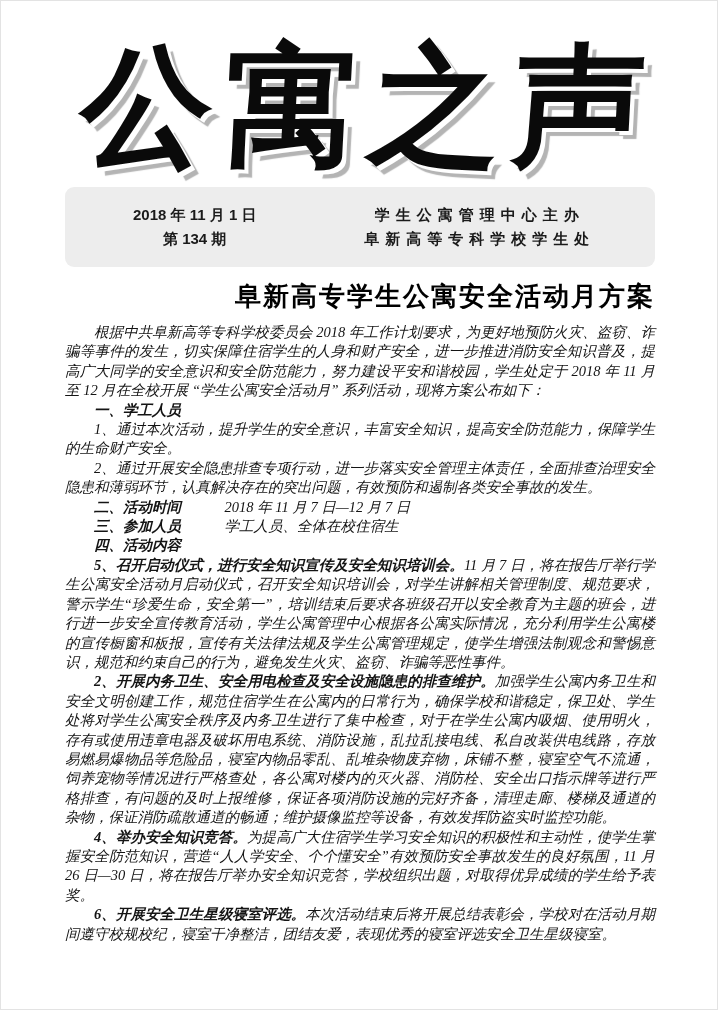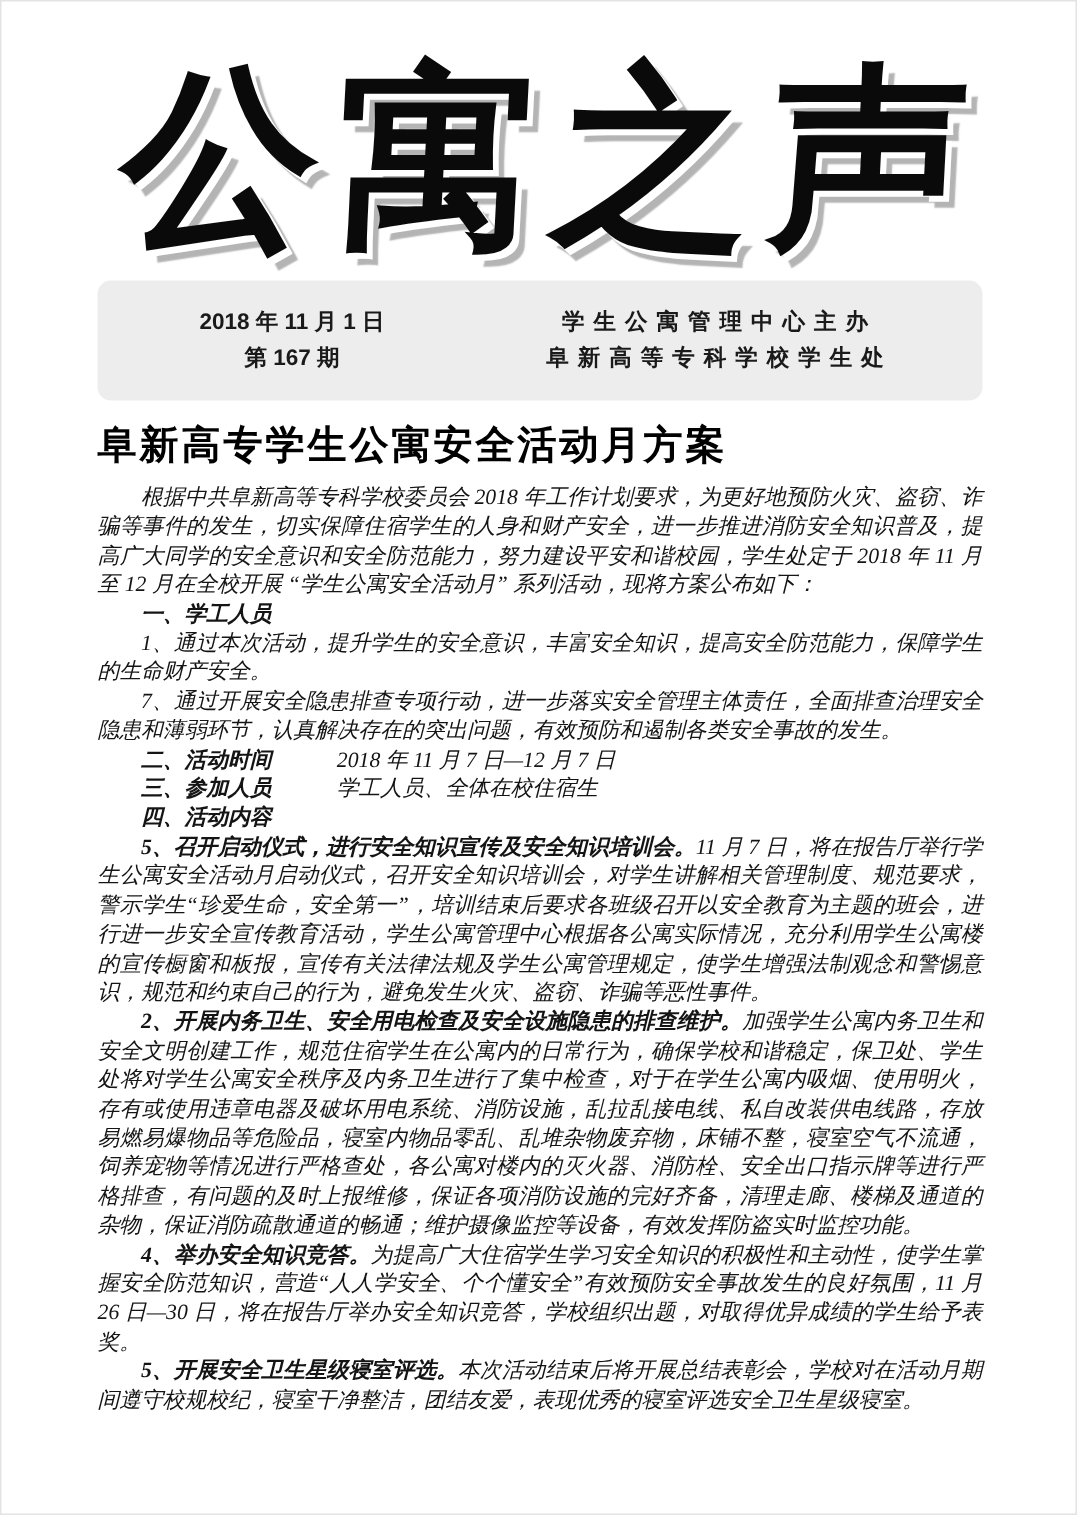--- a/index.html
+++ b/index.html
@@ -51,21 +51,21 @@
     font-weight: bold;
     font-size: 15px;
     line-height: 24px;
     color: #1a1a1a;
   }
   .info-left  { width: 42%; text-align: center; }
   .info-right { width: 58%; text-align: center; letter-spacing: 6px; }
 
   
   .article-title {
-    text-align: left;
+    text-align: right;
     font-family: "Liberation Sans", "DejaVu Sans", sans-serif;
     font-weight: 900;
     font-size: 26px;
     letter-spacing: 2px;
     color: #000;
     margin: 12px 0 9px 0;
   }
 
   
   .article-body {
@@ -88,37 +88,37 @@
   <div class="masthead">
       <span class="char">公</span>
       <span class="char">寓</span>
       <span class="char">之</span>
       <span class="char">声</span>
     </div>
 
   <div class="info-box">
     <div class="info-left">
       <div>2018 年 11 月 1 日</div>
-      <div>第 167 期</div>
+      <div>第 134 期</div>
     </div>
     <div class="info-right">
       <div>学生公寓管理中心主办</div>
       <div>阜新高等专科学校学生处</div>
     </div>
   </div>
 
   <div class="article-title">阜新高专学生公寓安全活动月方案</div>
 
   <div class="article-body">
       <p>根据中共阜新高等专科学校委员会 2018 年工作计划要求，为更好地预防火灾、盗窃、诈骗等事件的发生，切实保障住宿学生的人身和财产安全，进一步推进消防安全知识普及，提高广大同学的安全意识和安全防范能力，努力建设平安和谐校园，学生处定于 2018 年 11 月至 12 月在全校开展 “学生公寓安全活动月” 系列活动，现将方案公布如下：</p>
       <p class="heading">一、学工人员</p>
       <p>1、通过本次活动，提升学生的安全意识，丰富安全知识，提高安全防范能力，保障学生的生命财产安全。</p>
-      <p>7、通过开展安全隐患排查专项行动，进一步落实安全管理主体责任，全面排查治理安全隐患和薄弱环节，认真解决存在的突出问题，有效预防和遏制各类安全事故的发生。</p>
+      <p>2、通过开展安全隐患排查专项行动，进一步落实安全管理主体责任，全面排查治理安全隐患和薄弱环节，认真解决存在的突出问题，有效预防和遏制各类安全事故的发生。</p>
       <p class="kv"><span class="label">二、活动时间</span><span class="value">2018 年 11 月 7 日—12 月 7 日</span></p>
       <p class="kv"><span class="label">三、参加人员</span><span class="value">学工人员、全体在校住宿生</span></p>
       <p class="heading">四、活动内容</p>
       <p><span class="lead">5、召开启动仪式，进行安全知识宣传及安全知识培训会。</span>11 月 7 日，将在报告厅举行学生公寓安全活动月启动仪式，召开安全知识培训会，对学生讲解相关管理制度、规范要求，警示学生“珍爱生命，安全第一”，培训结束后要求各班级召开以安全教育为主题的班会，进行进一步安全宣传教育活动，学生公寓管理中心根据各公寓实际情况，充分利用学生公寓楼的宣传橱窗和板报，宣传有关法律法规及学生公寓管理规定，使学生增强法制观念和警惕意识，规范和约束自己的行为，避免发生火灾、盗窃、诈骗等恶性事件。</p>
       <p><span class="lead">2、开展内务卫生、安全用电检查及安全设施隐患的排查维护。</span>加强学生公寓内务卫生和安全文明创建工作，规范住宿学生在公寓内的日常行为，确保学校和谐稳定，保卫处、学生处将对学生公寓安全秩序及内务卫生进行了集中检查，对于在学生公寓内吸烟、使用明火，存有或使用违章电器及破坏用电系统、消防设施，乱拉乱接电线、私自改装供电线路，存放易燃易爆物品等危险品，寝室内物品零乱、乱堆杂物废弃物，床铺不整，寝室空气不流通，饲养宠物等情况进行严格查处，各公寓对楼内的灭火器、消防栓、安全出口指示牌等进行严格排查，有问题的及时上报维修，保证各项消防设施的完好齐备，清理走廊、楼梯及通道的杂物，保证消防疏散通道的畅通；维护摄像监控等设备，有效发挥防盗实时监控功能。</p>
       <p><span class="lead">4、举办安全知识竞答。</span>为提高广大住宿学生学习安全知识的积极性和主动性，使学生掌握安全防范知识，营造“人人学安全、个个懂安全”有效预防安全事故发生的良好氛围，11 月 26 日—30 日，将在报告厅举办安全知识竞答，学校组织出题，对取得优异成绩的学生给予表奖。</p>
-      <p><span class="lead">5、开展安全卫生星级寝室评选。</span>本次活动结束后将开展总结表彰会，学校对在活动月期间遵守校规校纪，寝室干净整洁，团结友爱，表现优秀的寝室评选安全卫生星级寝室。</p>
+      <p><span class="lead">6、开展安全卫生星级寝室评选。</span>本次活动结束后将开展总结表彰会，学校对在活动月期间遵守校规校纪，寝室干净整洁，团结友爱，表现优秀的寝室评选安全卫生星级寝室。</p>
     </div>
 
 </div>
 
 </body></html>

